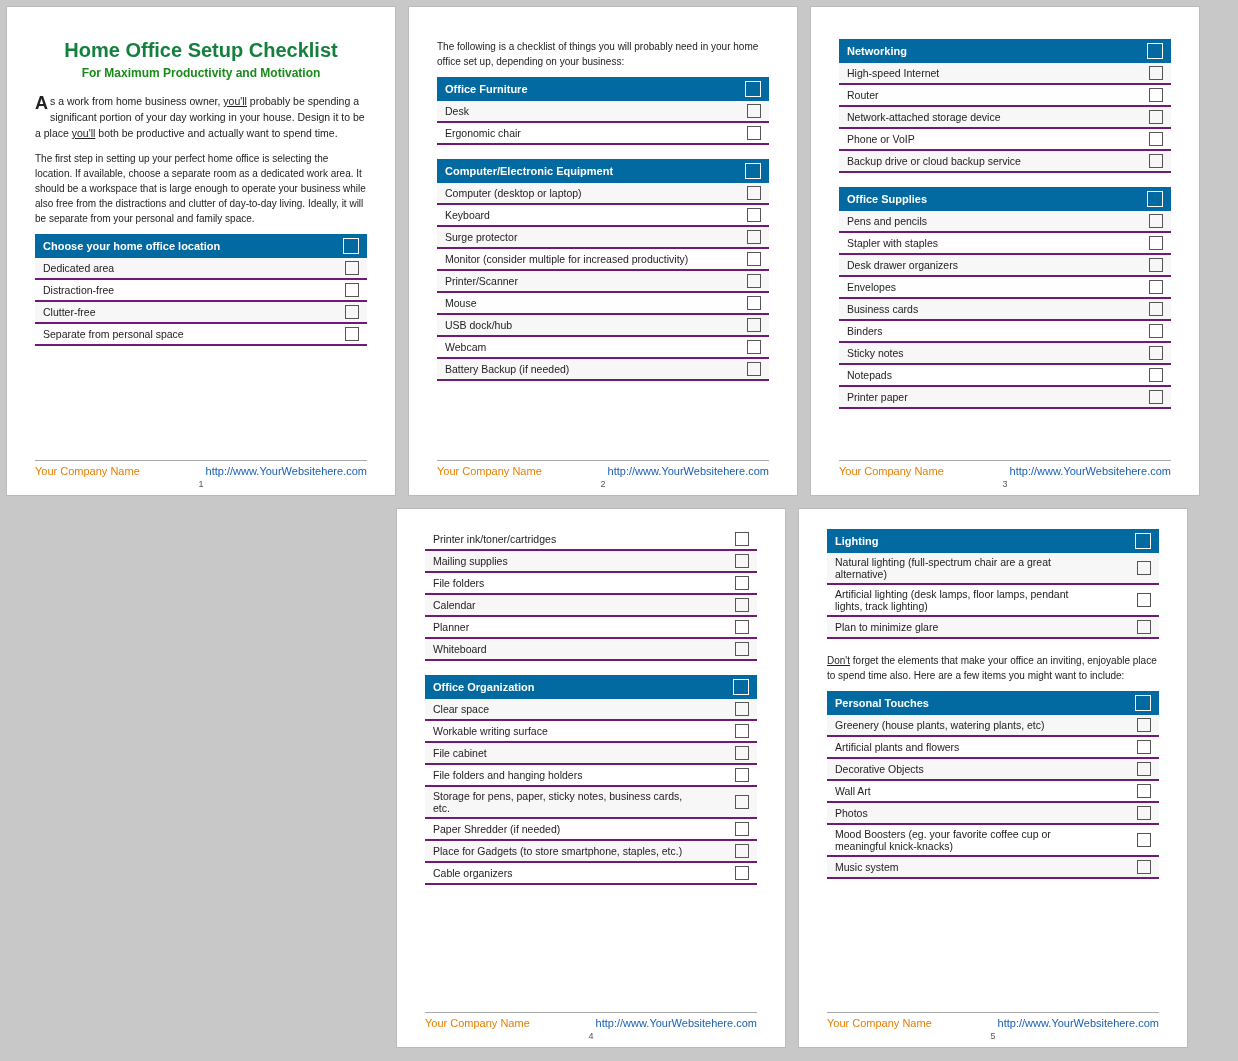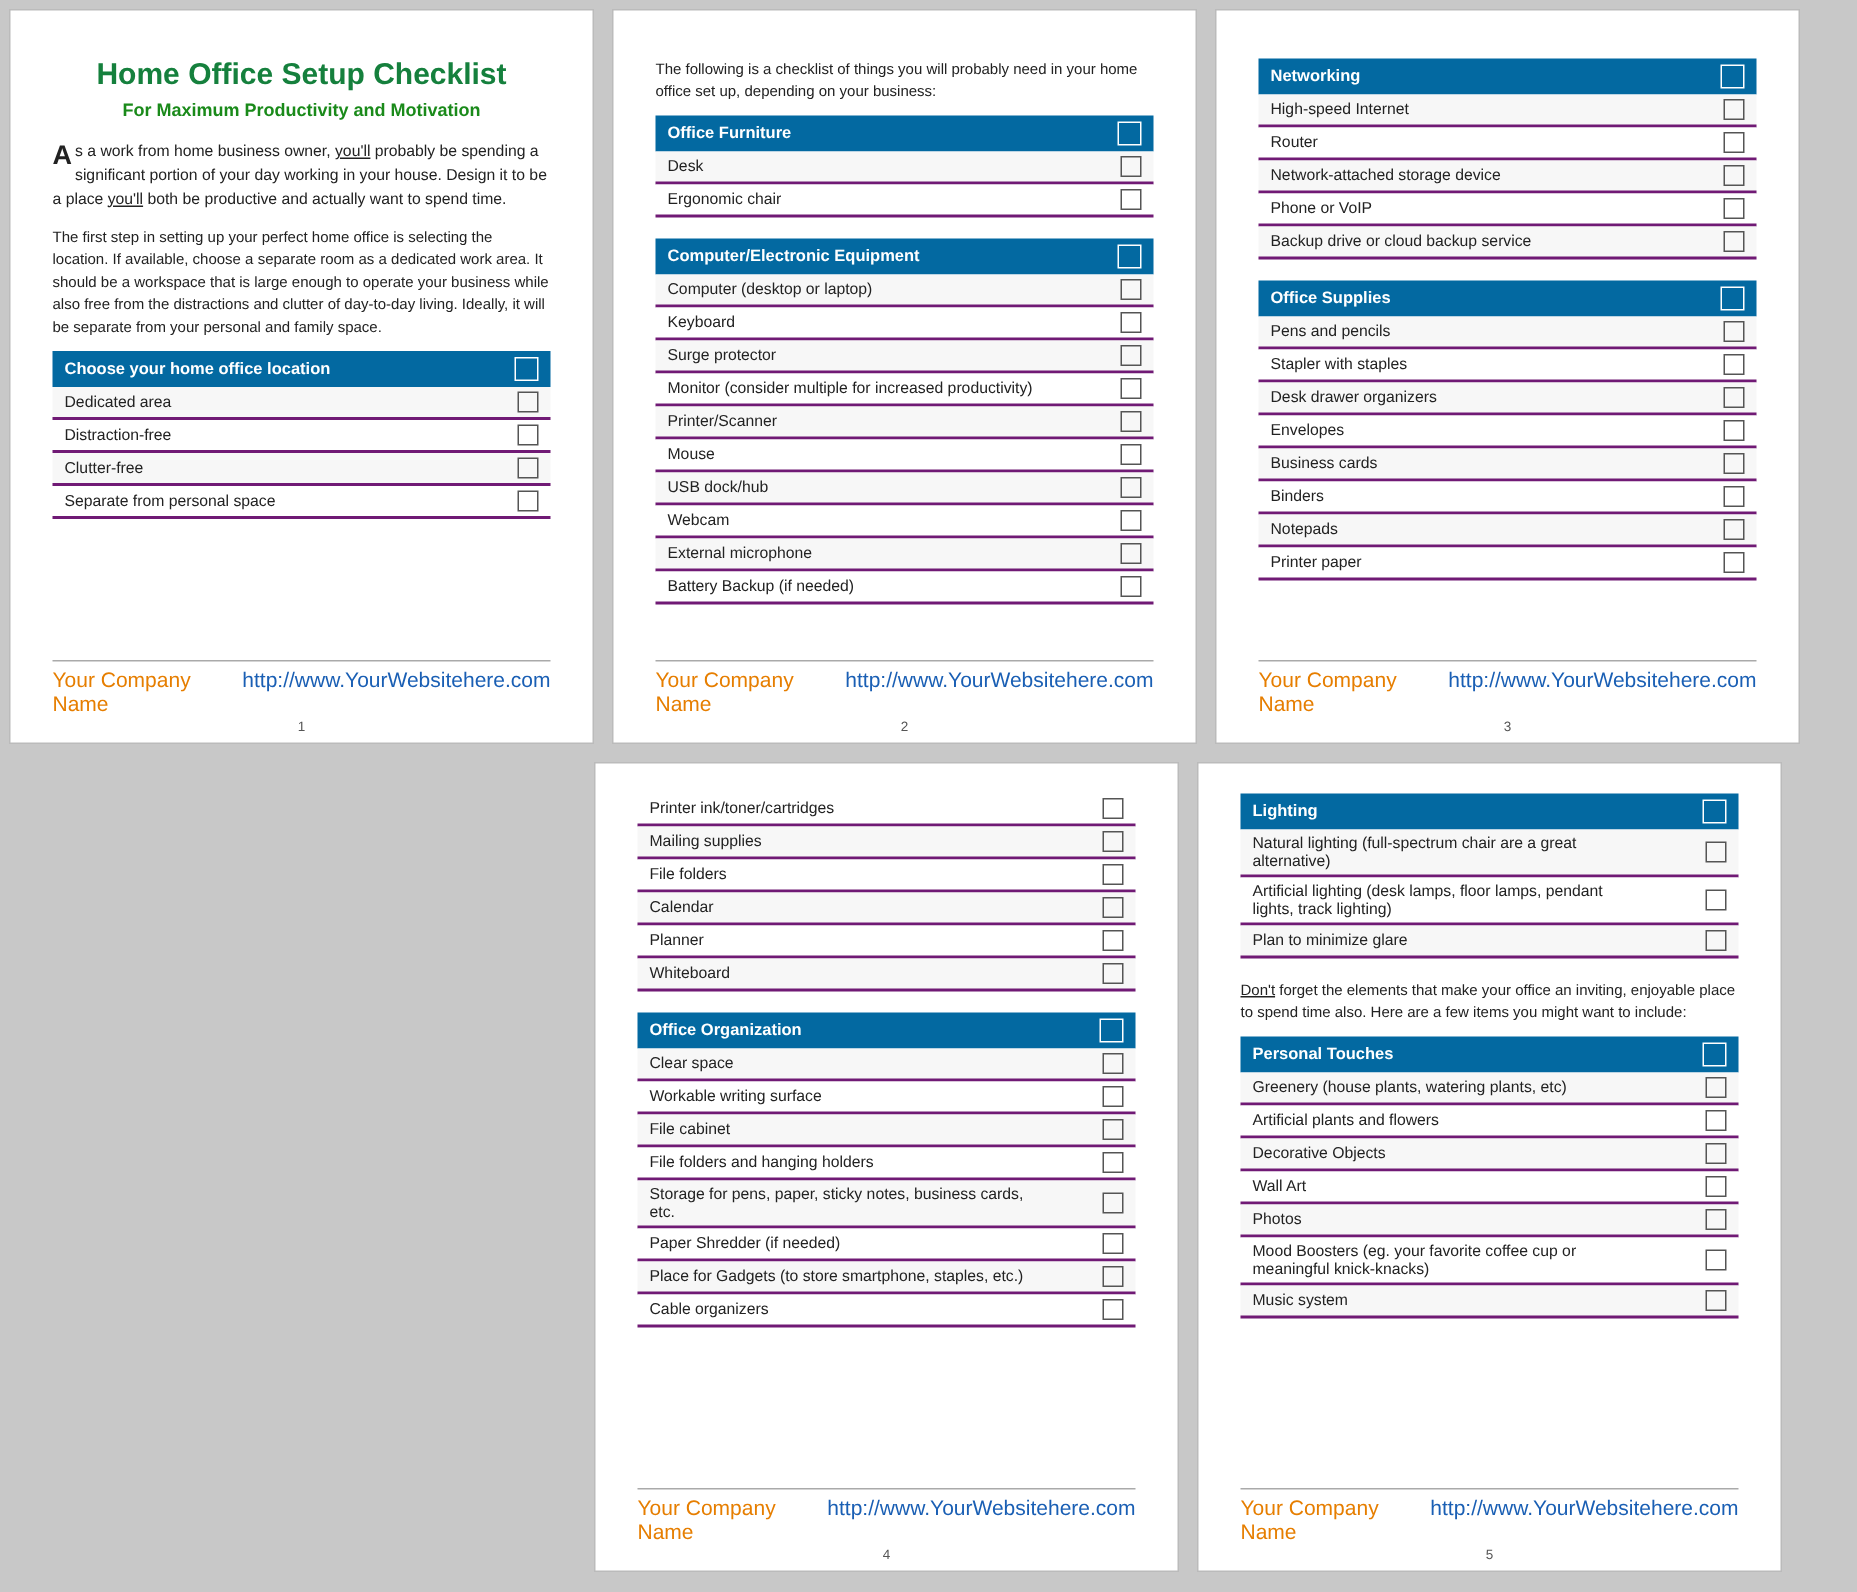--- a/index.html
+++ b/index.html
@@ -103,21 +103,21 @@
 
     .page-footer {
       position: absolute;
       bottom: 18px;
       left: 28px;
       right: 28px;
       border-top: 1px solid #aaa;
       padding-top: 4px;
       display: flex;
       justify-content: space-between;
-      font-size: 14px;
+      font-size: 11px;
     }
     .footer-company { color: #e67e00; }
     .footer-url { color: #1a5fb4; }
     .page-number {
       position: absolute;
       bottom: 6px;
       left: 50%;
       transform: translateX(-50%);
       font-size: 9px;
       color: #555;
@@ -227,24 +227,20 @@
           </div>
         <div class="checklist-row">
             <span>USB dock/hub</span>
             <span class="checkbox"></span>
           </div>
         <div class="checklist-row">
             <span>Webcam</span>
             <span class="checkbox"></span>
           </div>
         <div class="checklist-row">
-            <span>External microphone</span>
-            <span class="checkbox"></span>
-          </div>
-        <div class="checklist-row">
             <span>Battery Backup (if needed)</span>
             <span class="checkbox"></span>
           </div>
       </div>
 
       <div class="page-footer">
         <span class="footer-company">Your Company Name</span>
         <span class="footer-url">http://www.YourWebsitehere.com</span>
       </div>
       <div class="page-number">2</div>
@@ -301,20 +297,24 @@
           </div>
         <div class="checklist-row">
             <span>Business cards</span>
             <span class="checkbox"></span>
           </div>
         <div class="checklist-row">
             <span>Binders</span>
             <span class="checkbox"></span>
           </div>
         <div class="checklist-row">
+            <span>Sticky notes</span>
+            <span class="checkbox"></span>
+          </div>
+        <div class="checklist-row">
             <span>Notepads</span>
             <span class="checkbox"></span>
           </div>
         <div class="checklist-row">
             <span>Printer paper</span>
             <span class="checkbox"></span>
           </div>
       </div>
 
       <div class="page-footer">

